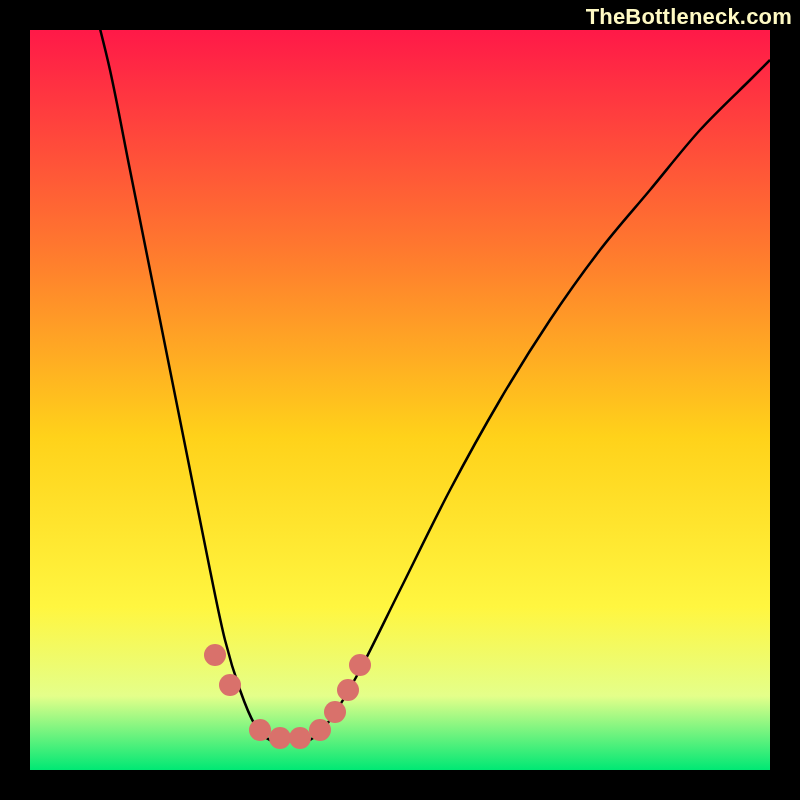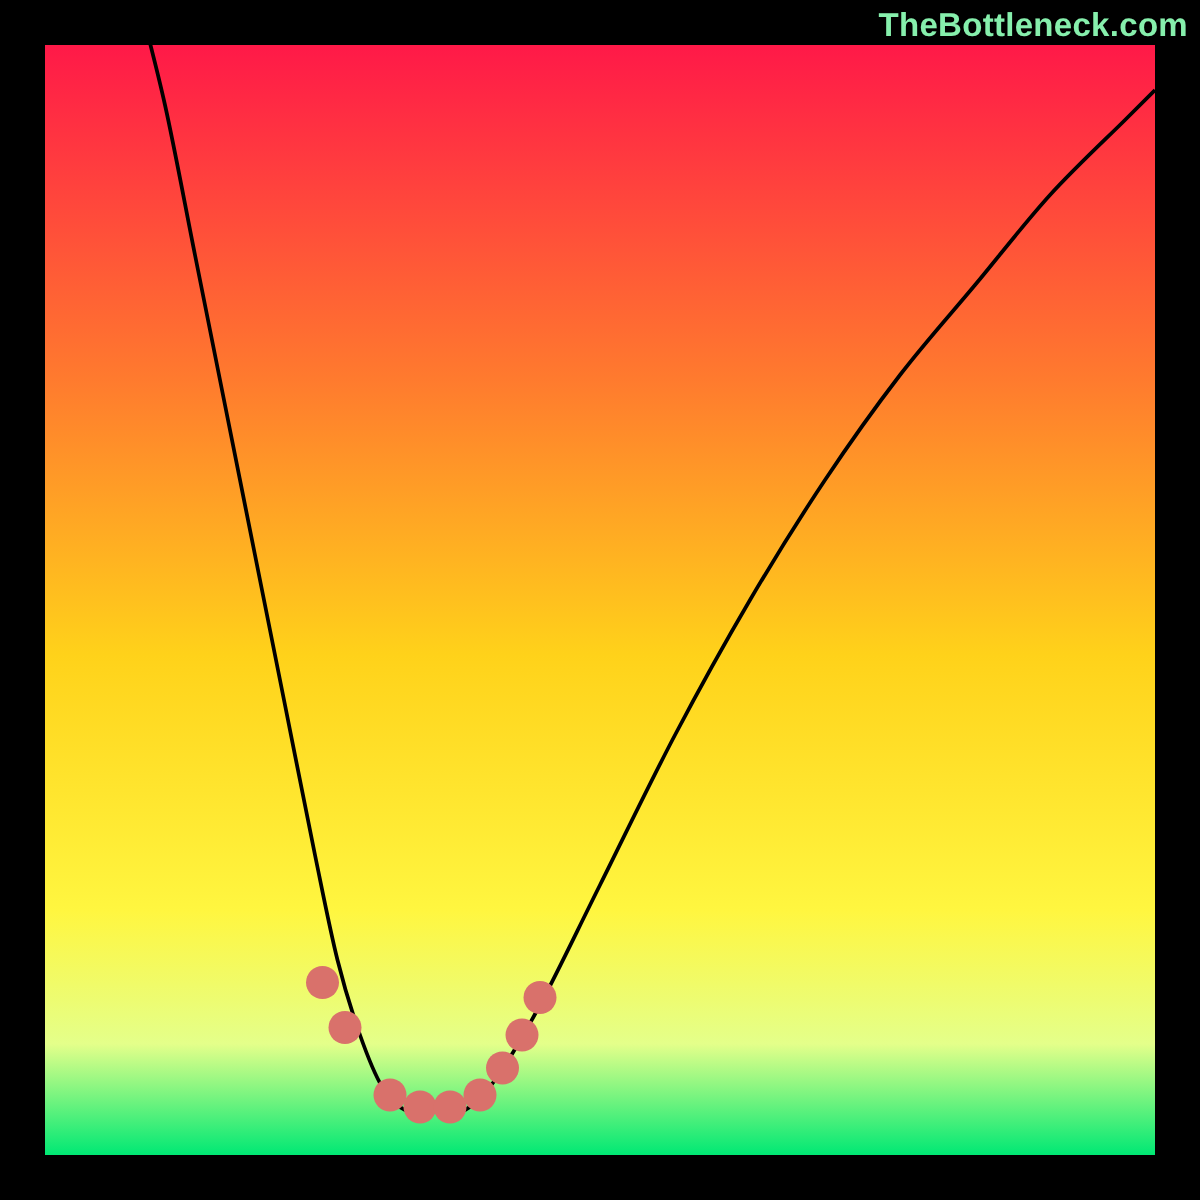--- a/index.html
+++ b/index.html
@@ -26,21 +26,21 @@
     height: 740px;
     overflow: hidden;
   }
   .watermark {
     position: absolute;
     top: 4px;
     right: 8px;
     font-family: Arial, Helvetica, sans-serif;
     font-size: 22px;
     font-weight: 600;
-    color: #86efac;
+    color: #fef9c3;
     letter-spacing: 0.2px;
   }
   svg {
     display: block;
   }
 </style>
 </head>
 <body>
 
 <div class="frame">

